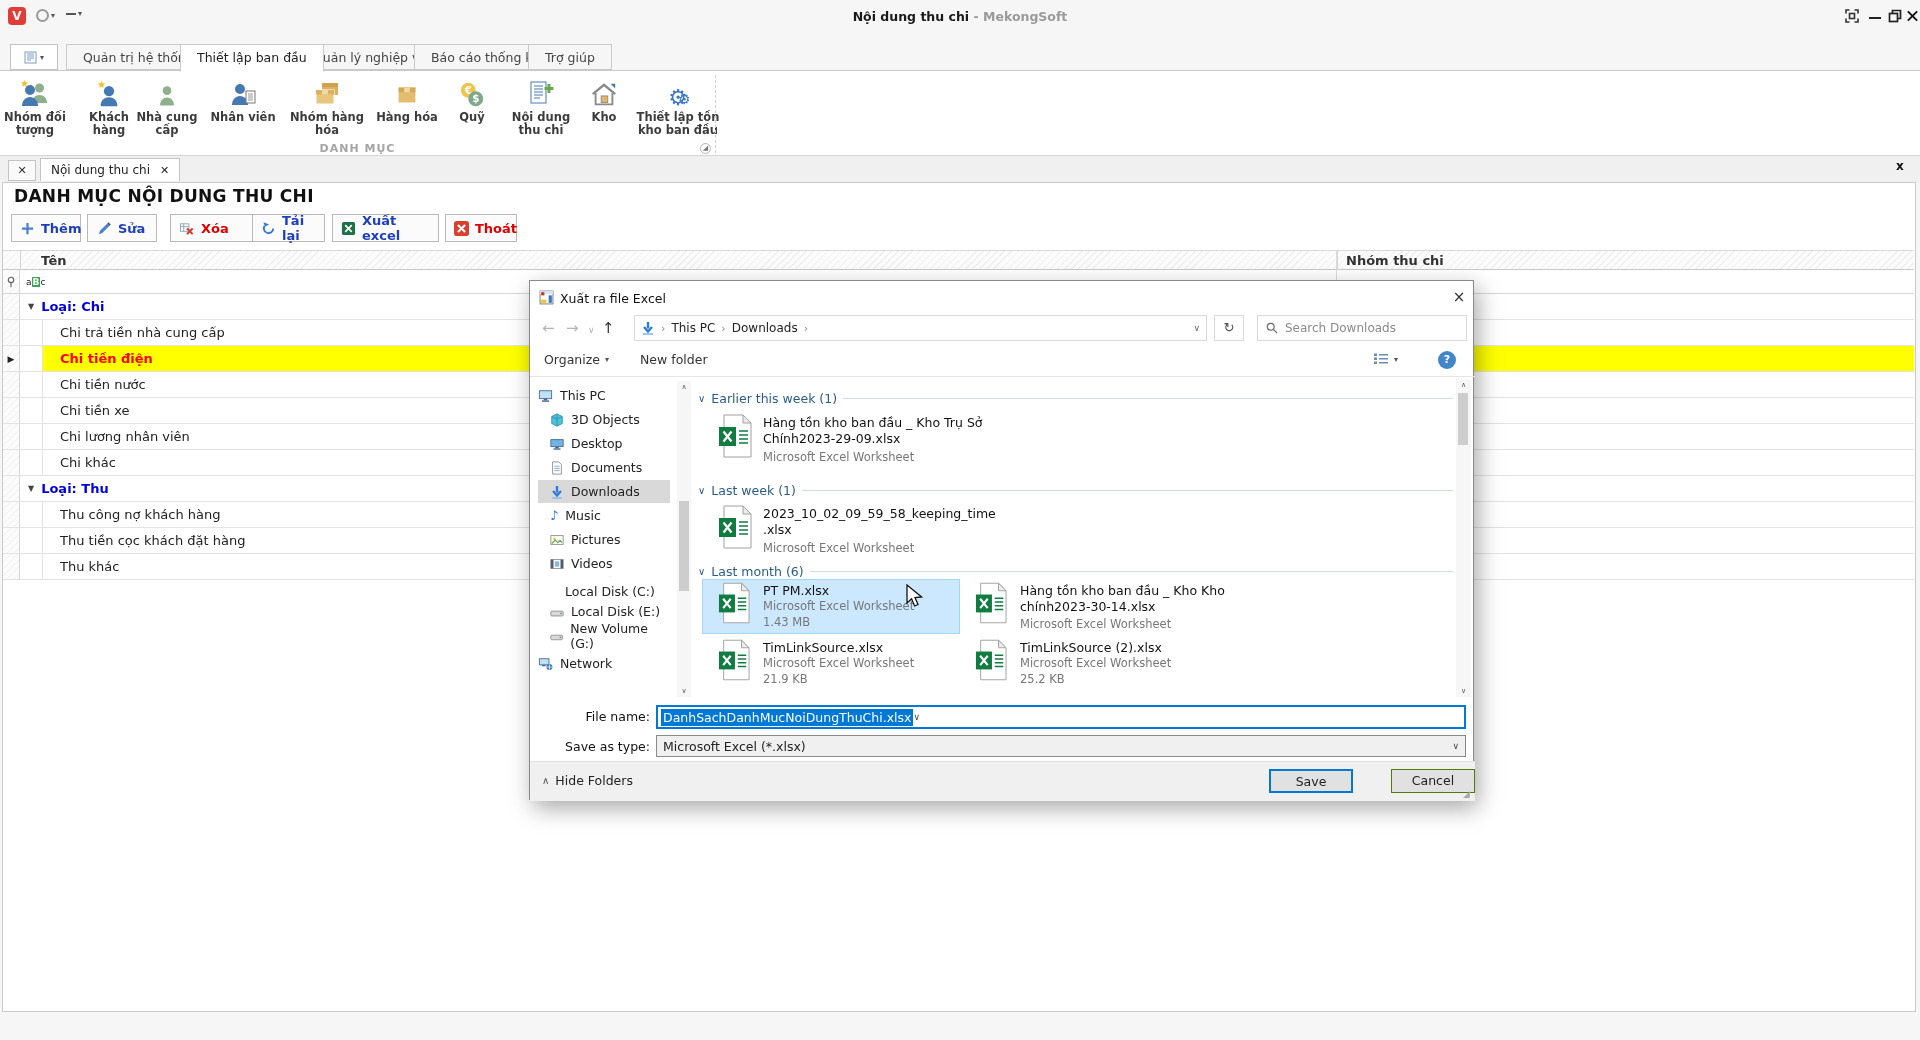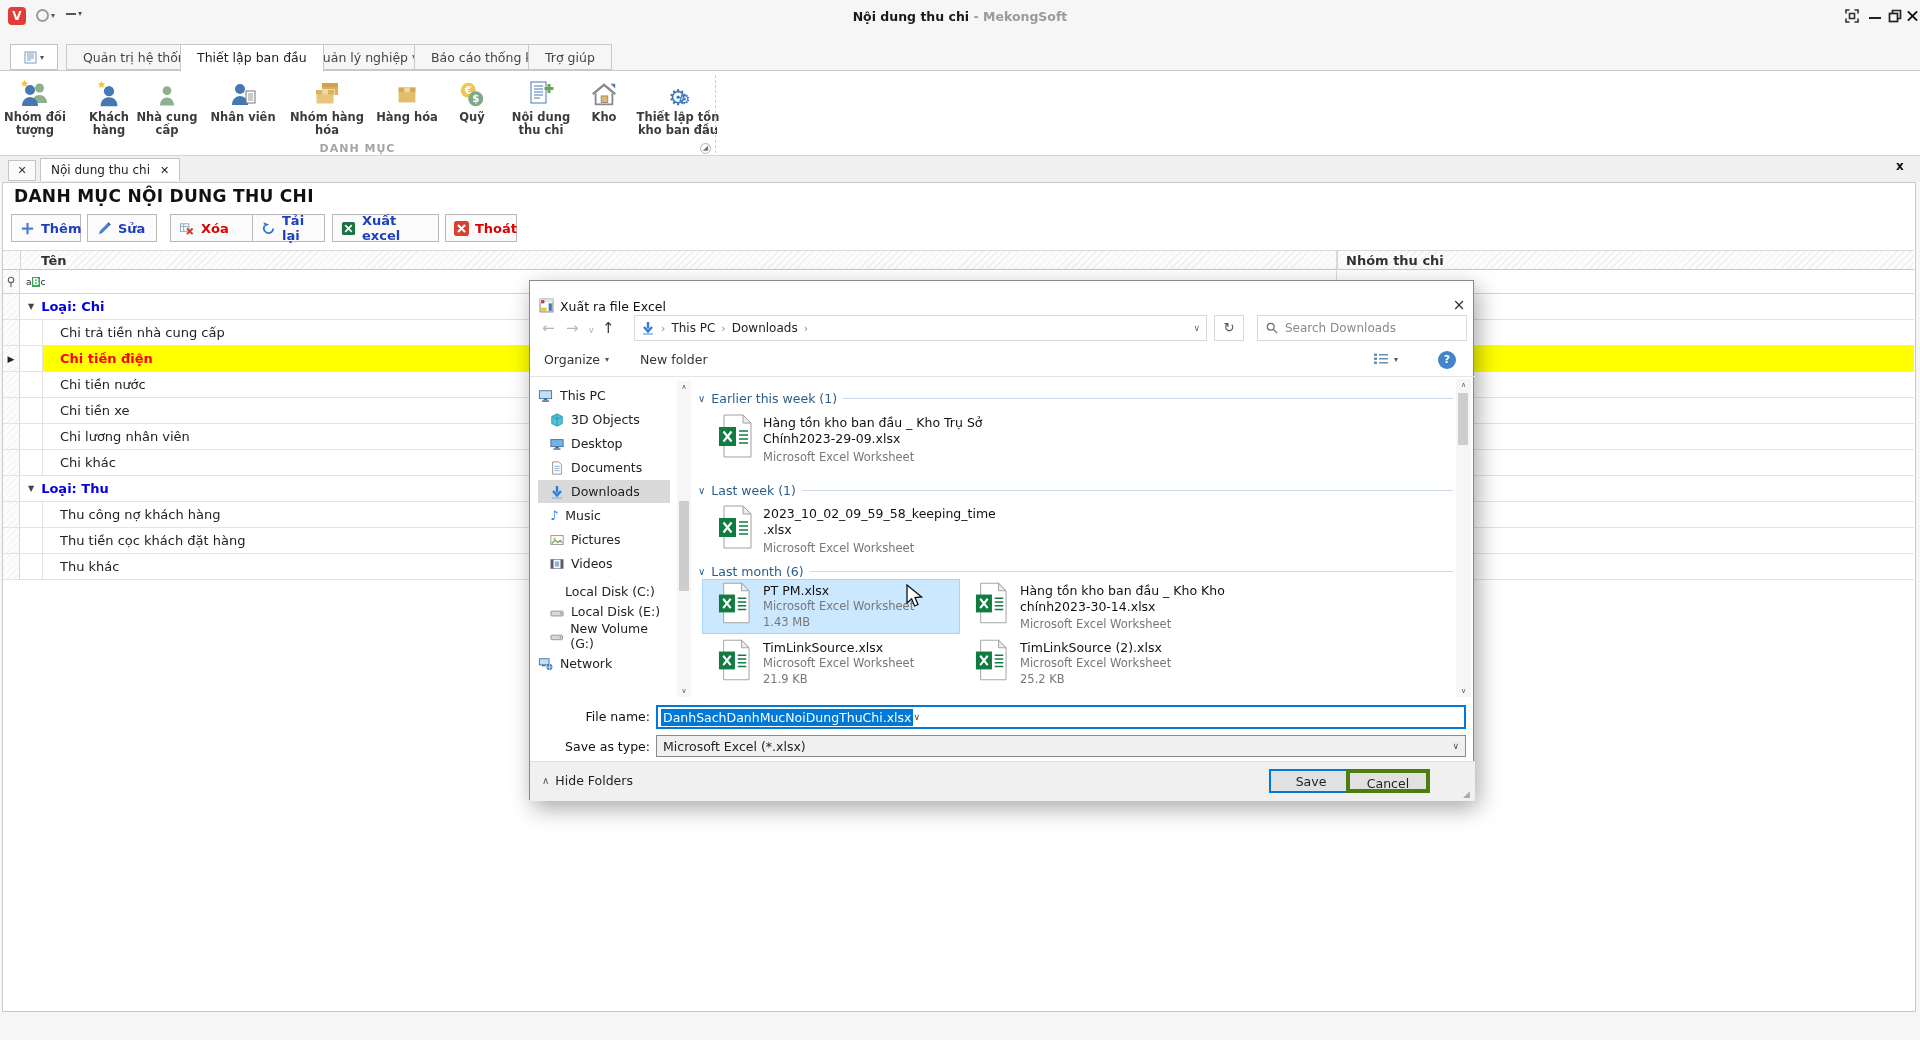--- a/index.html
+++ b/index.html
@@ -74,21 +74,21 @@
   .grow.item .indent { width:22px; flex:none; }
   .grow.item .content { border-left:1px solid #e3e3e3; padding-left:17px; flex:1; }
   .grow.item.selected { background:#fff; }
   .grow.item.selected .cellbg { background:#ffff00; color:#ff0000; font-weight:bold; }
   .cellbg { display:flex; align-items:center; flex:1; height:100%; }
   #col-divider { left:1336px; top:250px; width:1px; height:358px; background:#dcdcdc; }
 
   
   #dialog { left:529px; top:280px; width:945px; height:520px; background:#fff; border:1px solid #8a8a8a;
     box-shadow:4px 8px 22px rgba(0,0,0,0.35); z-index:50; font-size:12px; }
-  #dlg-title { left:0; top:12px; width:100%; height:26px; background:#fff; }
+  #dlg-title { left:0; top:4px; width:100%; height:26px; background:#fff; }
   #dlg-title-text { left:30px; top:6px; font-size:12.5px; color:#111; }
   #dlg-close { left:913px; top:0; width:32px; height:26px; text-align:center; line-height:24px; font-size:15px; color:#333; }
   .navbtn { top:38px; color:#b5b5b5; font-size:15px; }
   .bcbox { left:104px; top:34px; width:573px; height:26px; border:1px solid #d9d9d9; display:flex; align-items:center; padding:0 6px; gap:6px; }
   .bc-sep { color:#888; font-size:11px; }
   #refresh-btn { left:684px; top:34px; width:30px; height:26px; border:1px solid #d9d9d9; text-align:center; line-height:24px; color:#555; font-size:13px; }
   #search-box { left:727px; top:34px; width:210px; height:26px; border:1px solid #d9d9d9; display:flex; align-items:center; gap:7px; padding:0 8px; color:#8a8a8a; }
   #dlg-toolbar { left:0; top:66px; width:945px; height:30px; border-bottom:1px solid #e5e5e5; }
   .dtb { position:absolute; top:5px; font-size:12.5px; color:#333; display:flex; gap:5px; align-items:center; }
   #help-btn { left:908px; top:4px; width:18px; height:18px; border-radius:50%; background:#4285c8; color:#fff;
@@ -110,21 +110,21 @@
   .dlg-label { position:absolute; width:100px; text-align:right; font-size:12.5px; color:#111; }
   #fn-box { left:126px; top:424px; width:810px; height:24px; border:2px solid #0078d7; background:#fff;
     display:flex; align-items:center; justify-content:flex-start; padding:0 6px 0 3px; }
   #fn-box .selval { background:#0078d7; color:#fff; padding:1px 2px; font-size:12.5px; }
   #st-box { left:126px; top:454px; width:810px; height:22px; border:1px solid #8a8a8a; background:#f0f0f0;
     display:flex; align-items:center; justify-content:space-between; padding:0 6px; font-size:12.5px; }
   #dlg-footer { left:0; top:480px; width:945px; height:40px; background:#f0f0f0; border-top:1px solid #dfdfdf; }
   #hide-folders { left:12px; top:492px; display:flex; gap:6px; align-items:center; font-size:12.5px; color:#222; }
   .dlgbtn { position:absolute; top:488px; width:84px; height:24px; background:#e1e1e1; text-align:center; line-height:22px; font-size:12.5px; }
   #save-btn { left:739px; border:2px solid #0078d7; }
-  #cancel-btn { left:816px; border:4px solid #4d7c0f; }
+  #cancel-btn { left:861px; border:1px solid #4d7c0f; }
   #grip { left:933px; top:508px; color:#aaa; font-size:9px; }
 
   
   #statusbar { left:0; top:1014px; width:1920px; height:26px; background:#f6f6f6; border-top:1px dotted #9a9a9a; font-weight:bold; font-size:12px; }
   .st { position:absolute; top:6px; }
   .st-sep { position:absolute; top:4px; height:16px; border-left:1px solid #c9c9c9; }
   .st-sep.dash { border-left-style:dashed; border-left-color:#aaa; }
 
   .badge-b { background:#3aa655; color:#fff; font-weight:bold; padding:0 1px; }
   svg { vertical-align:middle; }

